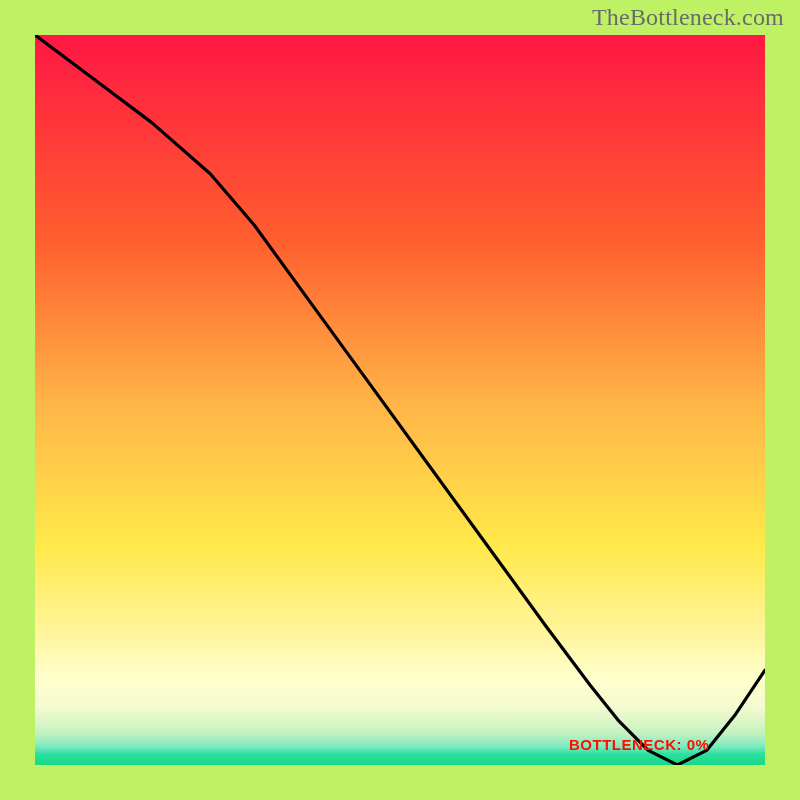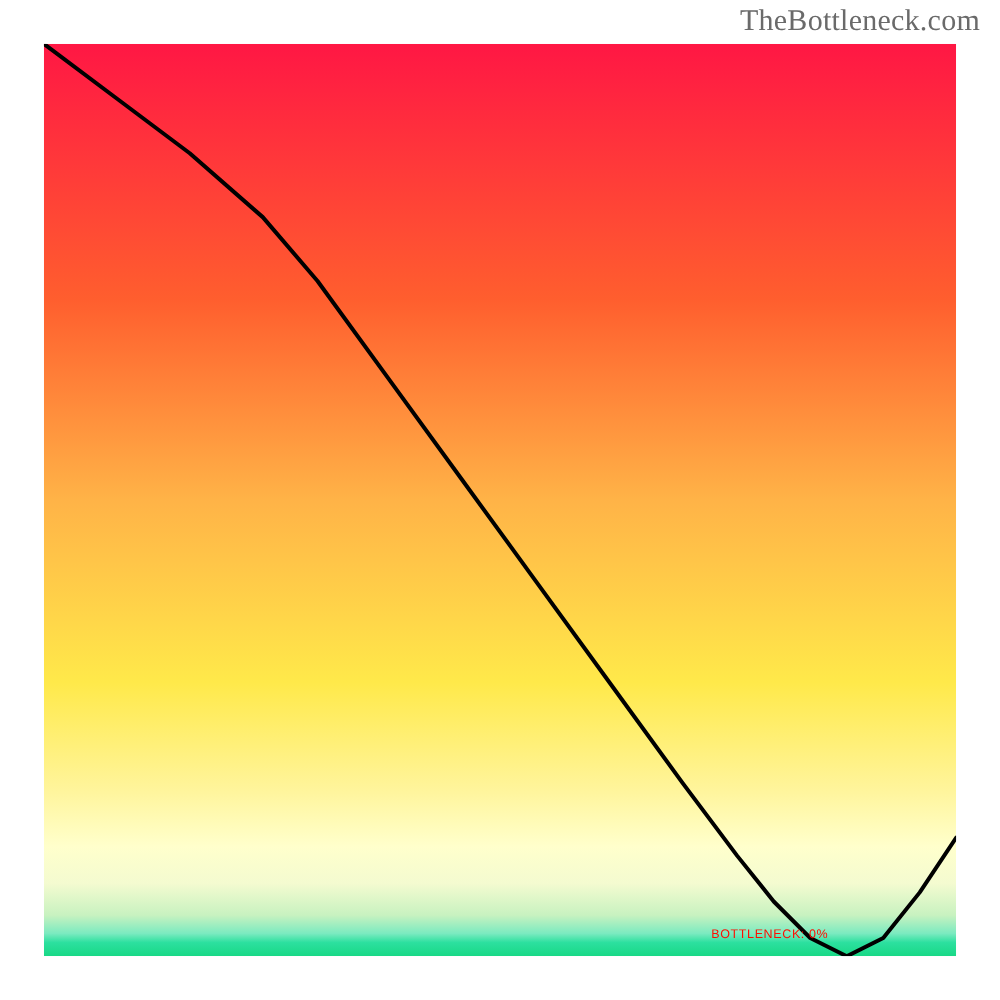--- a/index.html
+++ b/index.html
@@ -7,21 +7,21 @@
     width: 800px;
     height: 800px;
     background: #000;
     font-family: Arial, Helvetica, sans-serif;
     overflow: hidden;
     position: relative;
   }
   .frame {
     position: absolute;
     inset: 0;
-    background: #ffffff;
+    background: #bef264;
   }
   .watermark {
     position: absolute;
     top: 4px;
     right: 16px;
     color: #6a6a6a;
     font-size: 24px;
     font-family: Georgia, 'Times New Roman', serif;
     letter-spacing: 0.2px;
   }
@@ -37,22 +37,22 @@
     position: absolute;
     inset: 0;
   }
   svg.curve {
     position: absolute;
     inset: 0;
   }
   .bar-label {
     position: absolute;
     color: #fe0e00;
-    font-size: 10px;
-    font-weight: 400;
+    font-size: 15px;
+    font-weight: 700;
     letter-spacing: 0.5px;
     white-space: nowrap;
   }
 </style>
 </head>
 <body>
 
 <div class="frame">
 
   <div class="watermark">TheBottleneck.com</div>

